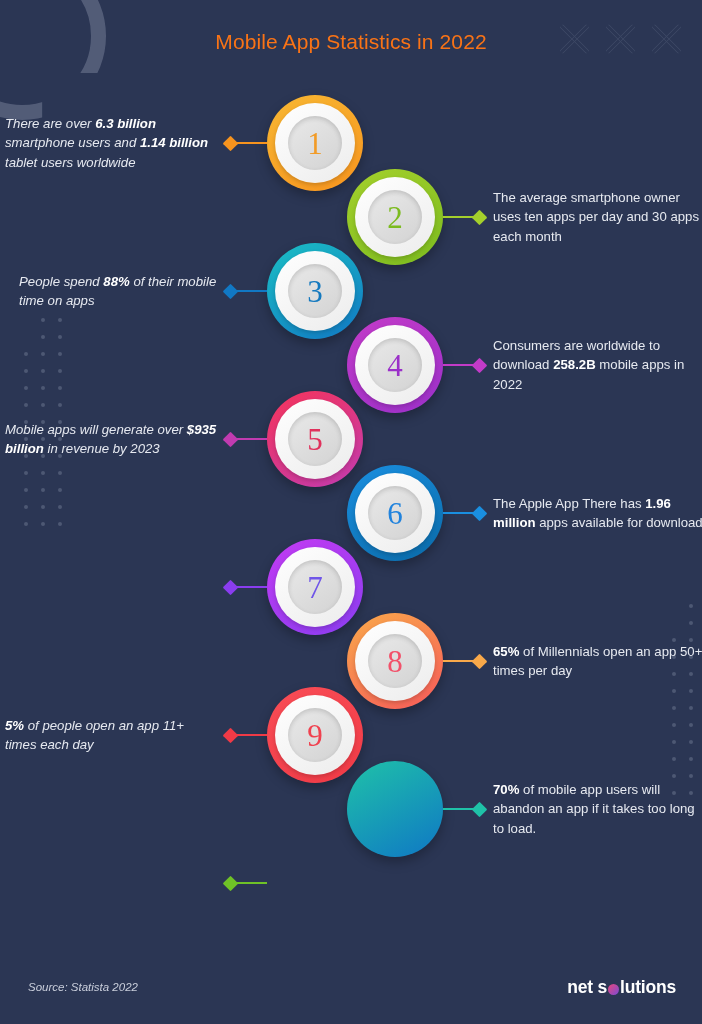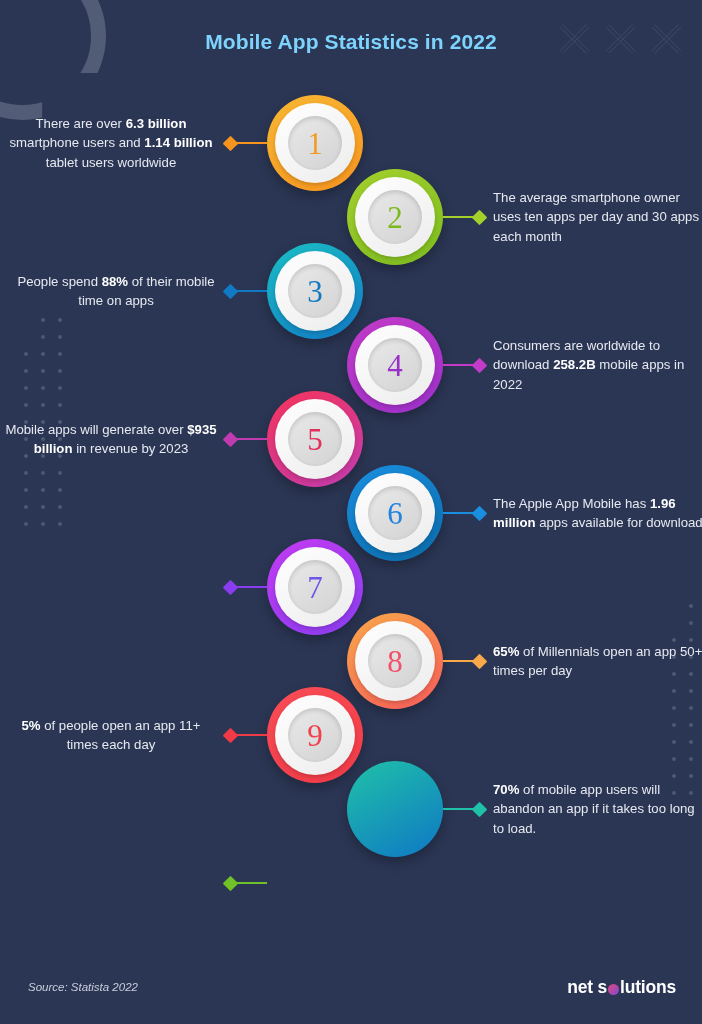--- a/index.html
+++ b/index.html
@@ -30,22 +30,22 @@
 
   .dots { position:absolute; display:grid; gap:13px; }
   .dots span { width:4px; height:4px; border-radius:50%; background:#4d5873; display:block; }
   .dots-left  { left:24px;  top:318px;  grid-template-columns:repeat(3,4px); }
   .dots-right { left:672px; top:604px;  grid-template-columns:repeat(2,4px); }
   .dots span.off { background:transparent; }
 
   
   .title {
     position:absolute; top:30px; left:0; width:100%;
-    text-align:center; color:#7dd3fc;
-    font-size:21px; font-weight:bold; letter-spacing:.1px;
+    text-align:center; color:#f97316;
+    font-size:21px; font-weight:normal; letter-spacing:.1px;
   }
 
   
   .timeline { position:absolute; inset:0; }
 
   .node { position:absolute; width:96px; height:96px; }
   .node .ring {
     position:absolute; inset:0; border-radius:50%;
     box-shadow:0 5px 12px rgba(0,0,0,.28);
   }
@@ -77,21 +77,21 @@
     position:absolute; width:11px; height:11px;
     transform:rotate(45deg); border-radius:1px;
   }
 
   
   .cap {
     position:absolute; color:#e6e9f0;
     font-size:13.2px; line-height:19.5px; width:212px;
   }
   .cap b { color:#ffffff; font-weight:bold; }
-  .cap.right-al { text-align:center; }
+  .cap.right-al { text-align:left;font-style:italic; }
   .cap.left-al  { text-align:left; }
 
   
   .source {
     position:absolute; left:28px; top:981px;
     color:#c9cedb; font-size:11.5px; font-style:italic;
   }
   .logo {
     position:absolute; right:26px; top:977px;
     color:#ffffff; font-size:17.5px; font-weight:bold; letter-spacing:-.2px;
@@ -220,21 +220,21 @@
     <div class="node" style="left: 267px; top: 243px;">
       <div class="ring" style="background: linear-gradient(150deg, rgb(27, 191, 196), rgb(17, 120, 196));"></div>
       <div class="inner-ring">
         <div class="face">
           <span class="num" style="color: rgb(20, 121, 191);">3</span>
         </div>
       </div>
     </div>
     <div class="stub" style="background: rgb(17, 120, 196); top: 290px; width: 36px; left: 231px;"></div>
     <div class="diamond" style="background: rgb(17, 120, 196); top: 285.5px; left: 225px;"></div>
-    <div class="cap right-al" style="left: 10px; top: 271.5px;"><span>People spend </span><b>88%</b><span> of their mobile time on apps</span></div>
+    <div class="cap right-al" style="left: 19px; top: 271.5px;"><span>People spend </span><b>88%</b><span> of their mobile time on apps</span></div>
     <div class="node" style="left: 347px; top: 317px;">
       <div class="ring" style="background: linear-gradient(150deg, rgb(195, 59, 200), rgb(155, 48, 201));"></div>
       <div class="inner-ring">
         <div class="face">
           <span class="num" style="color: rgb(155, 48, 201);">4</span>
         </div>
       </div>
     </div>
     <div class="stub" style="background: rgb(195, 59, 200); top: 364px; width: 36px; left: 443px;"></div>
     <div class="diamond" style="background: rgb(195, 59, 200); top: 359.5px; left: 474px;"></div>
@@ -253,21 +253,21 @@
     <div class="node" style="left: 347px; top: 465px;">
       <div class="ring" style="background: linear-gradient(150deg, rgb(26, 143, 224), rgb(10, 106, 168));"></div>
       <div class="inner-ring">
         <div class="face">
           <span class="num" style="color: rgb(33, 131, 221);">6</span>
         </div>
       </div>
     </div>
     <div class="stub" style="background: rgb(26, 143, 224); top: 512px; width: 36px; left: 443px;"></div>
     <div class="diamond" style="background: rgb(26, 143, 224); top: 507.5px; left: 474px;"></div>
-    <div class="cap left-al" style="left: 493px; top: 493.5px;"><span>The Apple App Mobile has </span><b>1.96 million</b><span> apps available for download</span></div>
+    <div class="cap left-al" style="left: 493px; top: 493.5px;"><span>The Apple App There has </span><b>1.96 million</b><span> apps available for download</span></div>
     <div class="node" style="left: 267px; top: 539px;">
       <div class="ring" style="background: linear-gradient(150deg, rgb(195, 59, 242), rgb(138, 61, 240));"></div>
       <div class="inner-ring">
         <div class="face">
           <span class="num" style="color: rgb(111, 85, 232);">7</span>
         </div>
       </div>
     </div>
     <div class="stub" style="background: rgb(138, 61, 240); top: 586px; width: 36px; left: 231px;"></div>
     <div class="diamond" style="background: rgb(138, 61, 240); top: 581.5px; left: 225px;"></div>

